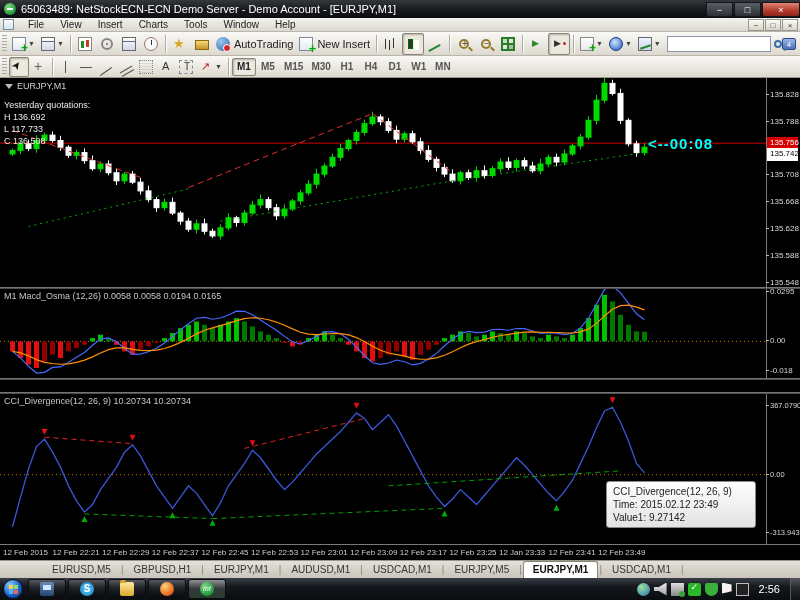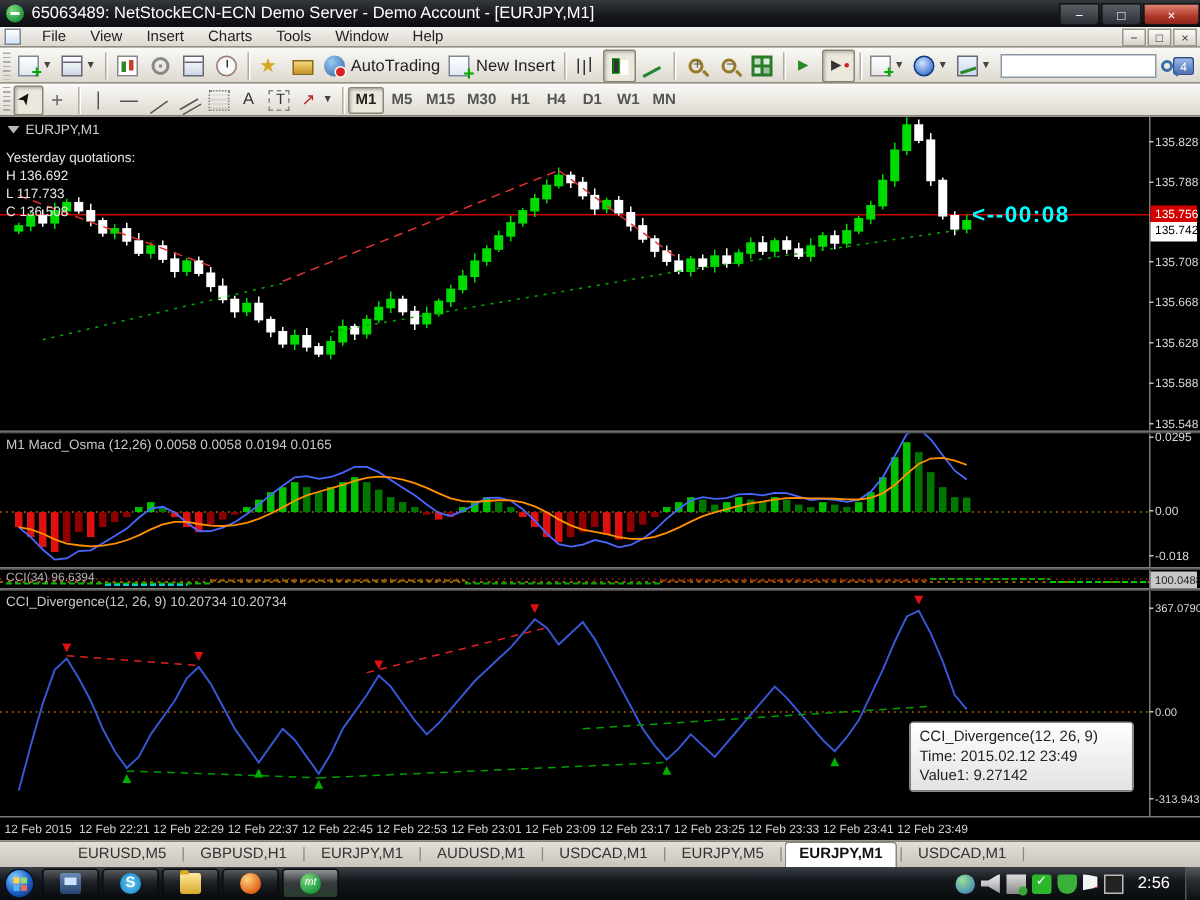--- a/index.html
+++ b/index.html
@@ -619,37 +619,20 @@
       </svg>
     <div class="panel-label">M1  Macd_Osma (12,26) 0.0058 0.0058 0.0194 0.0165</div>
     <div class="axis" id="axis-macd">
         <div class="tick-label" style="top: -1.6729px;">0.0295</div>
         <div class="tick-label" style="top: 47.4019px;">0.00</div>
         <div class="tick-label" style="top: 77.3458px;">-0.018</div>
       </div>
   </div>
   <div class="hsep" style="top:300px;"></div>
 
-  <div class="panel" id="panel-cci" style="top:302px; height:12px;">
-    <svg id="svg-cci" class="plot" width="766" height="12">
-        <line x1="0" y1="8" x2="766" y2="8" stroke="#C87800" stroke-width="1" stroke-dasharray="2 3"></line>
-        <line x1="0" y1="6" x2="766" y2="6" stroke="#AA2020" stroke-width="1" stroke-dasharray="1 3"></line>
-        <line x1="4" y1="9" x2="140" y2="9" stroke="#00BB00" stroke-width="1.4" stroke-dasharray="4 2"></line>
-        <line x1="70" y1="10" x2="125" y2="10" stroke="#00CCCC" stroke-width="1.4" stroke-dasharray="4 2"></line>
-        <line x1="140" y1="7" x2="310" y2="7" stroke="#9A6A00" stroke-width="1.4" stroke-dasharray="4 2"></line>
-        <line x1="310" y1="9" x2="440" y2="9" stroke="#00AA00" stroke-width="1.4" stroke-dasharray="4 2"></line>
-        <line x1="440" y1="7" x2="620" y2="7" stroke="#9A3A00" stroke-width="1.4" stroke-dasharray="4 2"></line>
-        <line x1="620" y1="6" x2="700" y2="6" stroke="#00AA00" stroke-width="1.4" stroke-dasharray="4 2"></line>
-        <line x1="700" y1="8" x2="766" y2="8" stroke="#00CC00" stroke-width="1.4" stroke-dasharray="4 2"></line>
-      </svg>
-    <div class="panel-label" style="top:0; font-size:8px; color:#b0b0b0;">CCI(34) 96.6394</div>
-    <div class="axis" id="axis-cci">
-      <div class="price-box" style="top:1px; background:#c8c8c8; color:#222; font-size:7.5px;">100.0488</div>
-    </div>
-  </div>
   <div class="hsep" style="top:314px;"></div>
 
   <div class="panel" id="panel-ccidiv" style="top:316px; height:150px;">
     <svg id="svg-ccidiv" class="plot" width="766" height="150">
         <line x1="0" y1="80.61538461538461" x2="766" y2="80.61538461538461" stroke="#C87800" stroke-width="1" stroke-dasharray="1 3"></line>
         <polyline points="12.5,133.02564102564102 20.5,103.07692307692308 28.5,75 36.5,52.53846153846154 44.5,45.05128205128205 52.5,58.15384615384615 60.5,73.12820512820512 68.5,91.84615384615384 76.5,106.82051282051282 84.5,118.05128205128206 92.5,110.56410256410257 100.5,95.58974358974359 108.5,84.35897435897436 116.5,73.12820512820512 124.5,58.15384615384615 132.5,50.666666666666664 140.5,61.8974358974359 148.5,76.87179487179488 156.5,91.84615384615384 164.5,103.07692307692308 172.5,114.3076923076923 180.5,103.07692307692308 188.5,91.84615384615384 196.5,99.33333333333333 204.5,110.56410256410257 212.5,121.7948717948718 220.5,108.6923076923077 228.5,91.84615384615384 236.5,80.61538461538461 244.5,69.38461538461539 252.5,56.282051282051285 260.5,63.76923076923077 268.5,75 276.5,86.23076923076923 284.5,95.58974358974359 292.5,88.1025641025641 300.5,78.74358974358974 308.5,69.38461538461539 316.5,60.02564102564103 324.5,52.53846153846154 332.5,45.05128205128205 340.5,37.56410256410256 348.5,28.205128205128204 356.5,18.846153846153847 364.5,24.46153846153846 372.5,35.69230769230769 380.5,28.205128205128204 388.5,20.71794871794872 396.5,31.94871794871795 404.5,46.92307692307692 412.5,61.8974358974359 420.5,76.87179487179488 428.5,91.84615384615384 436.5,103.07692307692308 444.5,112.43589743589743 452.5,104.94871794871796 460.5,95.58974358974359 468.5,103.07692307692308 476.5,110.56410256410257 484.5,101.2051282051282 492.5,91.84615384615384 500.5,82.48717948717949 508.5,73.12820512820512 516.5,63.76923076923077 524.5,71.25641025641026 532.5,80.61538461538461 540.5,89.97435897435898 548.5,99.33333333333333 556.5,106.82051282051282 564.5,97.46153846153847 572.5,86.23076923076923 580.5,69.38461538461539 588.5,52.53846153846154 596.5,33.82051282051282 604.5,16.974358974358974 612.5,13.23076923076923 620.5,28.205128205128204 628.5,46.92307692307692 636.5,69.38461538461539 644.5,78.88023076923078" fill="none" stroke="#3858D8" stroke-width="1.3"></polyline>
         <line x1="44.5" y1="43.17948717948718" x2="132.5" y2="49.73076923076923" stroke="#E02020" stroke-width="1" stroke-dasharray="5 4"></line>
         <line x1="244.5" y1="54.41025641025641" x2="364.5" y2="24.46153846153846" stroke="#E02020" stroke-width="1" stroke-dasharray="5 4"></line>
         <line x1="84.5" y1="119.92307692307692" x2="212.5" y2="124.6025641025641" stroke="#00A000" stroke-width="1" stroke-dasharray="5 4"></line>
         <line x1="212.5" y1="124.6025641025641" x2="444.5" y2="114.3076923076923" stroke="#00A000" stroke-width="1" stroke-dasharray="5 4"></line>
@@ -677,21 +660,21 @@
       <div class="time-label" style="left: 3px;">12 Feb 2015</div>
       <div class="time-label" style="left: 52.6px;">12 Feb 22:21</div>
       <div class="time-label" style="left: 102.2px;">12 Feb 22:29</div>
       <div class="time-label" style="left: 151.8px;">12 Feb 22:37</div>
       <div class="time-label" style="left: 201.4px;">12 Feb 22:45</div>
       <div class="time-label" style="left: 251px;">12 Feb 22:53</div>
       <div class="time-label" style="left: 300.6px;">12 Feb 23:01</div>
       <div class="time-label" style="left: 350.2px;">12 Feb 23:09</div>
       <div class="time-label" style="left: 399.8px;">12 Feb 23:17</div>
       <div class="time-label" style="left: 449.4px;">12 Feb 23:25</div>
-      <div class="time-label" style="left: 499px;">12 Feb 23:33</div>
+      <div class="time-label" style="left: 499px;">12 Jan 23:33</div>
       <div class="time-label" style="left: 548.6px;">12 Feb 23:41</div>
       <div class="time-label" style="left: 598.2px;">12 Feb 23:49</div>
     </div>
 </div>
 
 <div id="tooltip">
   <div>CCI_Divergence(12, 26, 9)</div>
   <div>Time: 2015.02.12 23:49</div>
   <div>Value1: 9.27142</div>
 </div>

